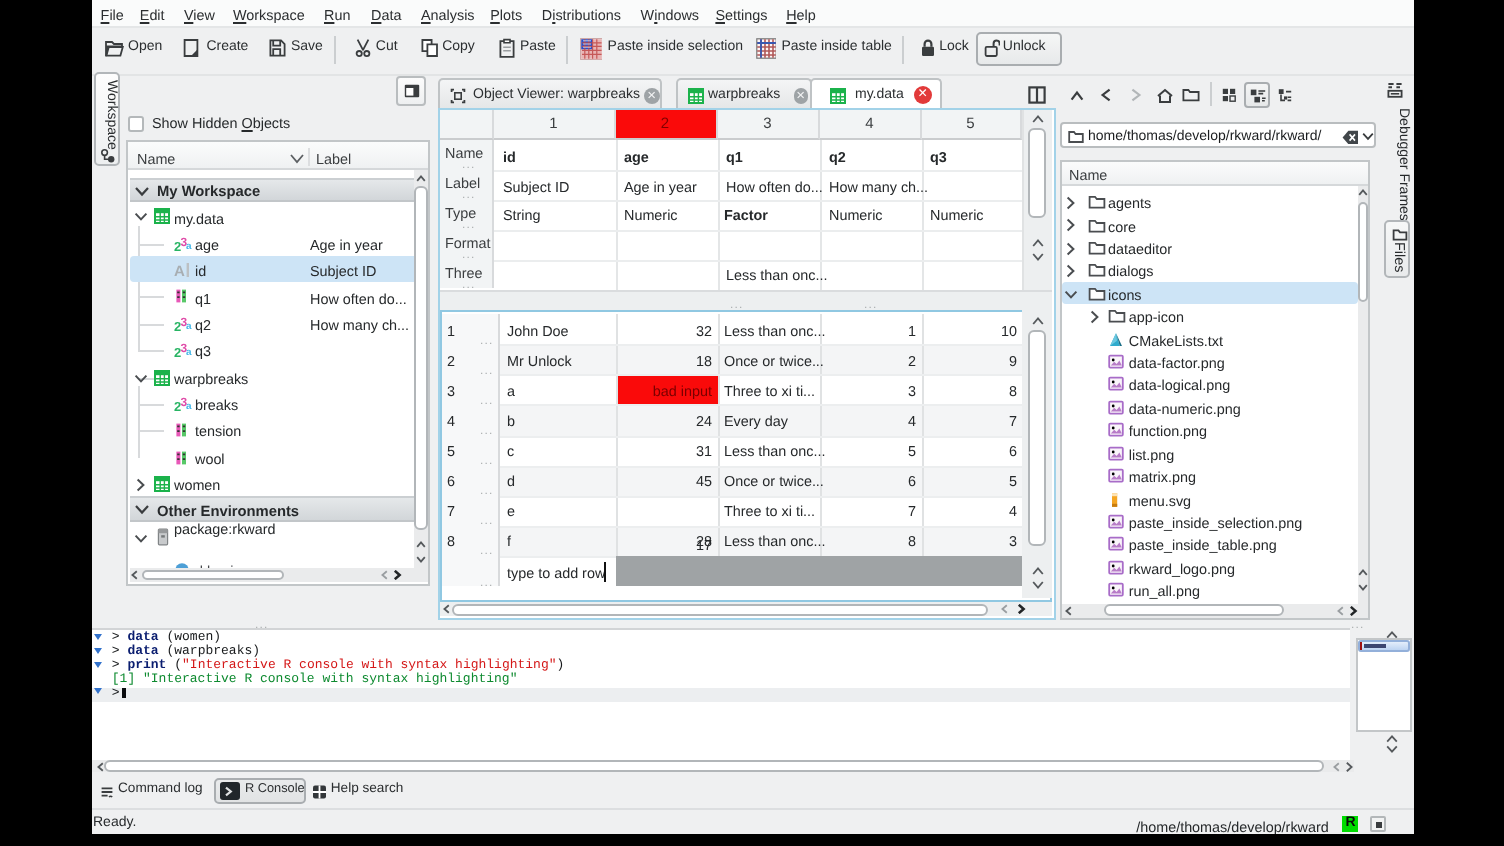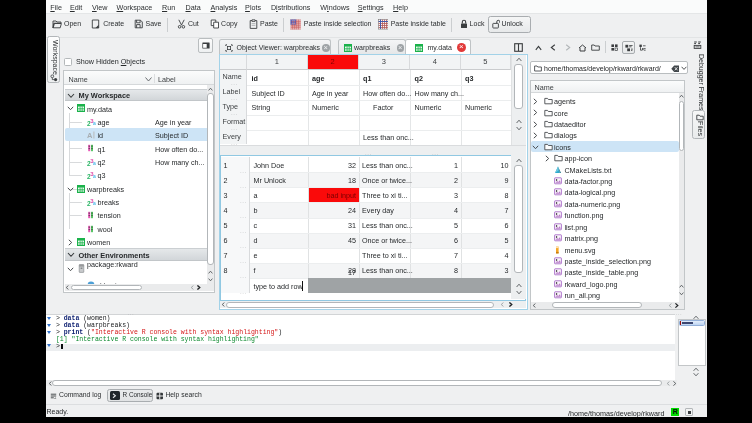--- a/index.html
+++ b/index.html
@@ -302,21 +302,21 @@
 <div class="ab" style="left:190px;top:0;width:50.5px;height:15px;background:#f2f4f5;border-right:1px solid #d8dadc;border-bottom:1px solid #caccce;color:#3b3e40;font-size:7.5px;text-align:center;line-height:14px">4</div>
 <div class="ab" style="left:240.5px;top:0;width:50.5px;height:15px;background:#f2f4f5;border-right:1px solid #d8dadc;border-bottom:1px solid #caccce;color:#3b3e40;font-size:7.5px;text-align:center;line-height:14px">5</div>
 <div class="ab" style="left:0;top:15.0px;width:27px;height:14.9px;background:#f2f4f5;border-right:1px solid #d8dadc;font-size:7.2px;color:#3b3e40;padding-left:2.5px;line-height:14px">Name</div>
 <div class="grip" style="left:11px;top:27.3px">...</div>
 <div class="ab" style="left:0;top:29.9px;width:27px;height:14.9px;background:#f2f4f5;border-right:1px solid #d8dadc;font-size:7.2px;color:#3b3e40;padding-left:2.5px;line-height:14px">Label</div>
 <div class="grip" style="left:11px;top:42.2px">...</div>
 <div class="ab" style="left:0;top:44.8px;width:27px;height:14.9px;background:#f2f4f5;border-right:1px solid #d8dadc;font-size:7.2px;color:#3b3e40;padding-left:2.5px;line-height:14px">Type</div>
 <div class="grip" style="left:11px;top:57.099999999999994px">...</div>
 <div class="ab" style="left:0;top:59.7px;width:27px;height:14.9px;background:#f2f4f5;border-right:1px solid #d8dadc;font-size:7.2px;color:#3b3e40;padding-left:2.5px;line-height:14px">Format</div>
 <div class="grip" style="left:11px;top:72.0px">...</div>
-<div class="ab" style="left:0;top:74.6px;width:27px;height:14.9px;background:#f2f4f5;border-right:1px solid #d8dadc;font-size:7.2px;color:#3b3e40;padding-left:2.5px;line-height:14px">Every</div>
+<div class="ab" style="left:0;top:74.6px;width:27px;height:14.9px;background:#f2f4f5;border-right:1px solid #d8dadc;font-size:7.2px;color:#3b3e40;padding-left:2.5px;line-height:14px">Three</div>
 <div class="grip" style="left:11px;top:86.89999999999999px">...</div>
 <div class="ab" style="left:87.5px;top:15px;width:1px;height:74.5px;background:#e4e6e7"></div>
 <div class="ab" style="left:138.5px;top:15px;width:1px;height:74.5px;background:#e4e6e7"></div>
 <div class="ab" style="left:190px;top:15px;width:1px;height:74.5px;background:#e4e6e7"></div>
 <div class="ab" style="left:240.5px;top:15px;width:1px;height:74.5px;background:#e4e6e7"></div>
 <div class="ab" style="left:291px;top:15px;width:1px;height:74.5px;background:#e4e6e7"></div>
 <div class="ab" style="left:27px;top:29.9px;width:264px;height:1px;background:#ebedee"></div>
 <div class="ab" style="left:27px;top:44.8px;width:264px;height:1px;background:#ebedee"></div>
 <div class="ab" style="left:27px;top:59.7px;width:264px;height:1px;background:#ebedee"></div>
 <div class="ab" style="left:27px;top:74.6px;width:264px;height:1px;background:#ebedee"></div>
@@ -324,21 +324,21 @@
 <span class="ed" style="left:92.0px;top:18.6px;font-weight:bold">age</span>
 <span class="ed" style="left:143.0px;top:18.6px;font-weight:bold">q1</span>
 <span class="ed" style="left:194.5px;top:18.6px;font-weight:bold">q2</span>
 <span class="ed" style="left:245.0px;top:18.6px;font-weight:bold">q3</span>
 <span class="ed" style="left:31.5px;top:33.5px;font-weight:normal">Subject ID</span>
 <span class="ed" style="left:92.0px;top:33.5px;font-weight:normal">Age in year</span>
 <span class="ed" style="left:143.0px;top:33.5px;font-weight:normal">How often do...</span>
 <span class="ed" style="left:194.5px;top:33.5px;font-weight:normal">How many ch...</span>
 <span class="ed" style="left:31.5px;top:48.4px;font-weight:normal">String</span>
 <span class="ed" style="left:92.0px;top:48.4px;font-weight:normal">Numeric</span>
-<span class="ed" style="left:153px;top:48.4px;font-weight:normal">Factor</span>
+<span class="ed" style="left:142px;top:48.4px;font-weight:bold">Factor</span>
 <span class="ed" style="left:194.5px;top:48.4px;font-weight:normal">Numeric</span>
 <span class="ed" style="left:245.0px;top:48.4px;font-weight:normal">Numeric</span>
 <span class="ed" style="left:143.0px;top:78.19999999999999px;font-weight:normal">Less than onc...</span>
 <div class="ab" style="left:0;top:89.5px;width:306px;height:10.5px;background:#edEFF0;border-top:1px solid #dadcde"></div>
 <div class="grip" style="left:145px;top:97px">...</div>
 <div class="grip" style="left:212px;top:97px">...</div>
 <div class="ab" style="left:0;top:102px;width:30px;height:136.42000000000002px;background:#f7f8f9;border-right:1px solid #d8dadc"></div>
 <div class="ab" style="left:30px;top:117.14px;width:261px;height:15.14px;background:#f4f5f6"></div>
 <div class="ab" style="left:30px;top:147.42000000000002px;width:261px;height:15.14px;background:#f4f5f6"></div>
 <div class="ab" style="left:30px;top:177.7px;width:261px;height:15.14px;background:#f4f5f6"></div>

